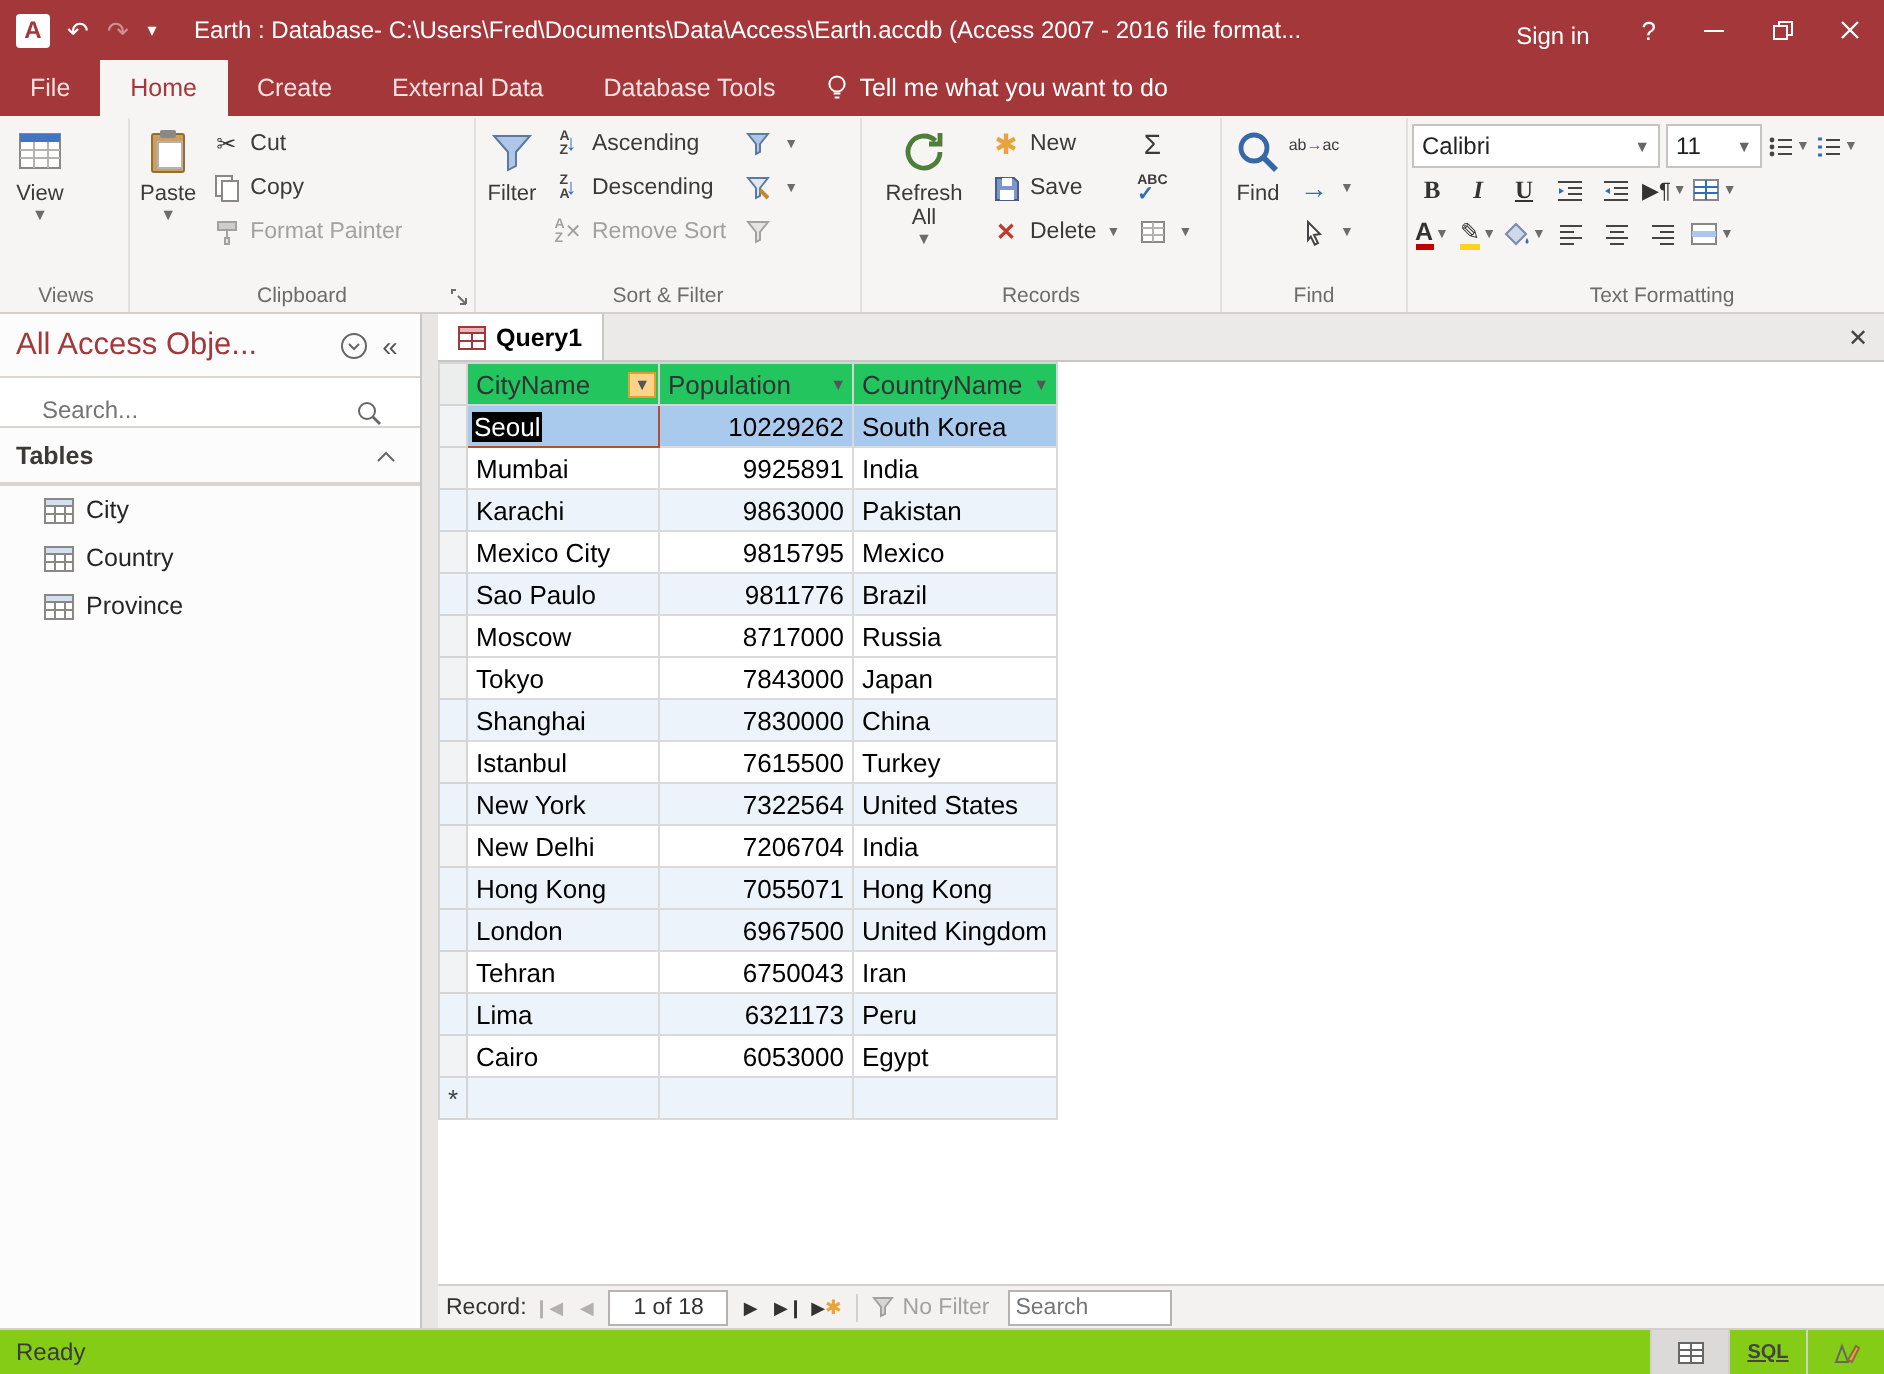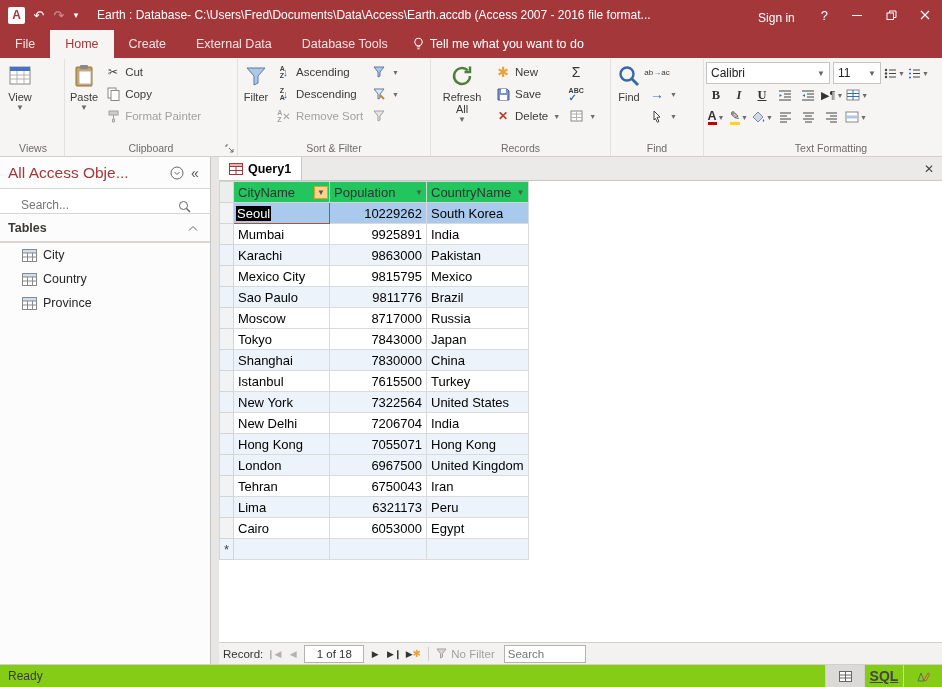--- a/index.html
+++ b/index.html
@@ -93,21 +93,21 @@
   .rn-btn{min-width:16px;height:16px;display:flex;align-items:center;justify-content:center;font-size:9px;color:#333;}
   .rn-btn.disabled{color:#b3b0ae;}
   .rn-box{width:58px;height:16px;background:#fff;border:1px solid #b5b2af;display:flex;align-items:center;justify-content:center;font-size:11.5px;}
   .rn-sep{width:1px;height:14px;background:#d2cfcd;margin:0 4px;}
   .rn-filter{display:flex;align-items:center;gap:4px;color:#a3a19e;}
   .rn-search{width:74px;height:16px;border:1px solid #b5b2af;background:#fff;font-size:11.5px;padding:0 3px;font-family:"Liberation Sans",sans-serif;outline:none;color:#444;margin-left:6px;}
 
   
   .statusbar{height:22px;background:#84cc16;border-top:1px solid #d2cfcd;display:flex;align-items:center;padding-left:8px;font-size:12px;color:#3b3a39;flex:0 0 auto;}
   .sb-views{margin-left:auto;display:flex;align-items:stretch;height:100%;}
-  .sbbtn{min-width:30px;display:flex;align-items:center;justify-content:center;border-left:1px solid #d2cfcd;font-size:14px;font-weight:bold;color:#444;padding:0 4px;text-decoration:underline;}
+  .sbbtn{min-width:30px;display:flex;align-items:center;justify-content:center;border-left:1px solid #d2cfcd;font-size:10px;font-weight:bold;color:#444;padding:0 4px;text-decoration:underline;}
   .sbbtn.active{background:#dcdad8;}
   svg{display:block;}
 </style>
 </head>
 <body>
 
 <div class="window">
 
   <div class="titlebar">
     <span class="app-icon">A</span>

